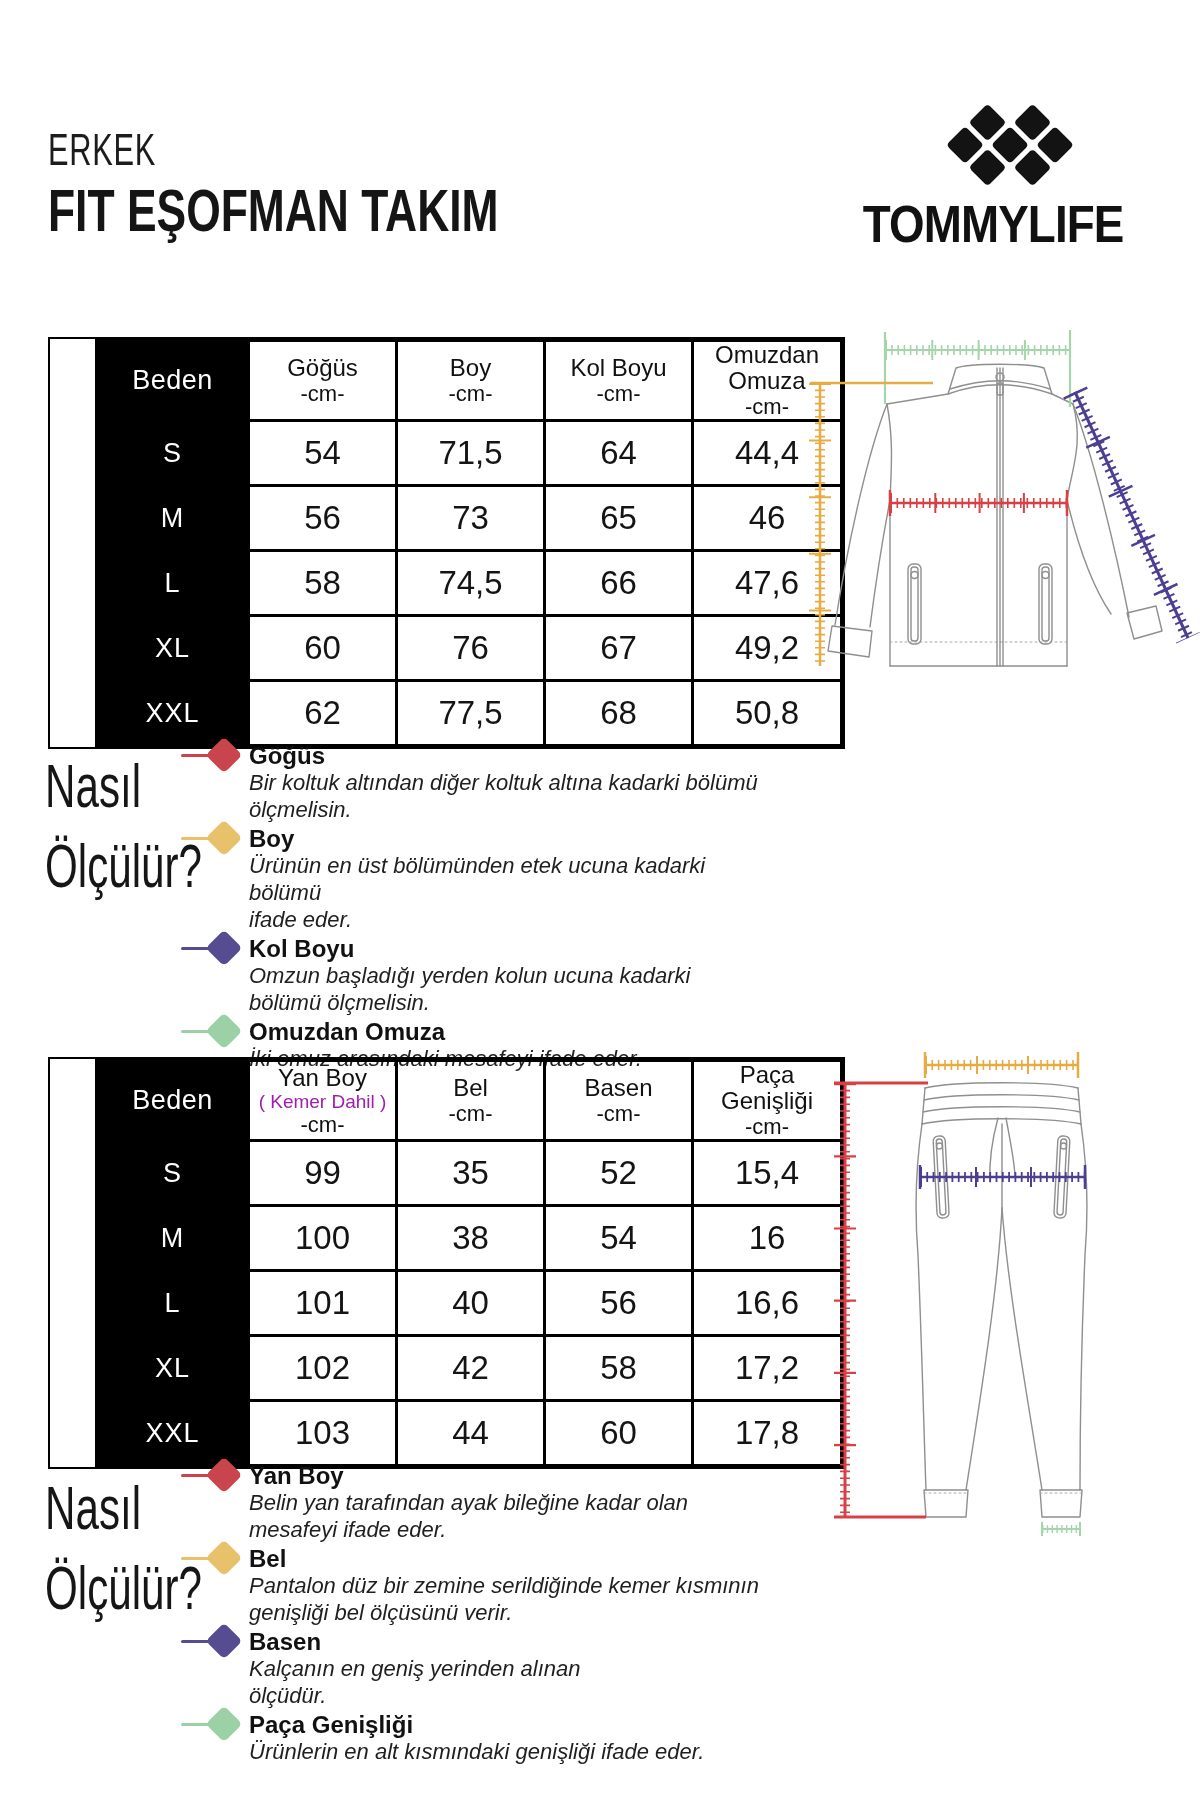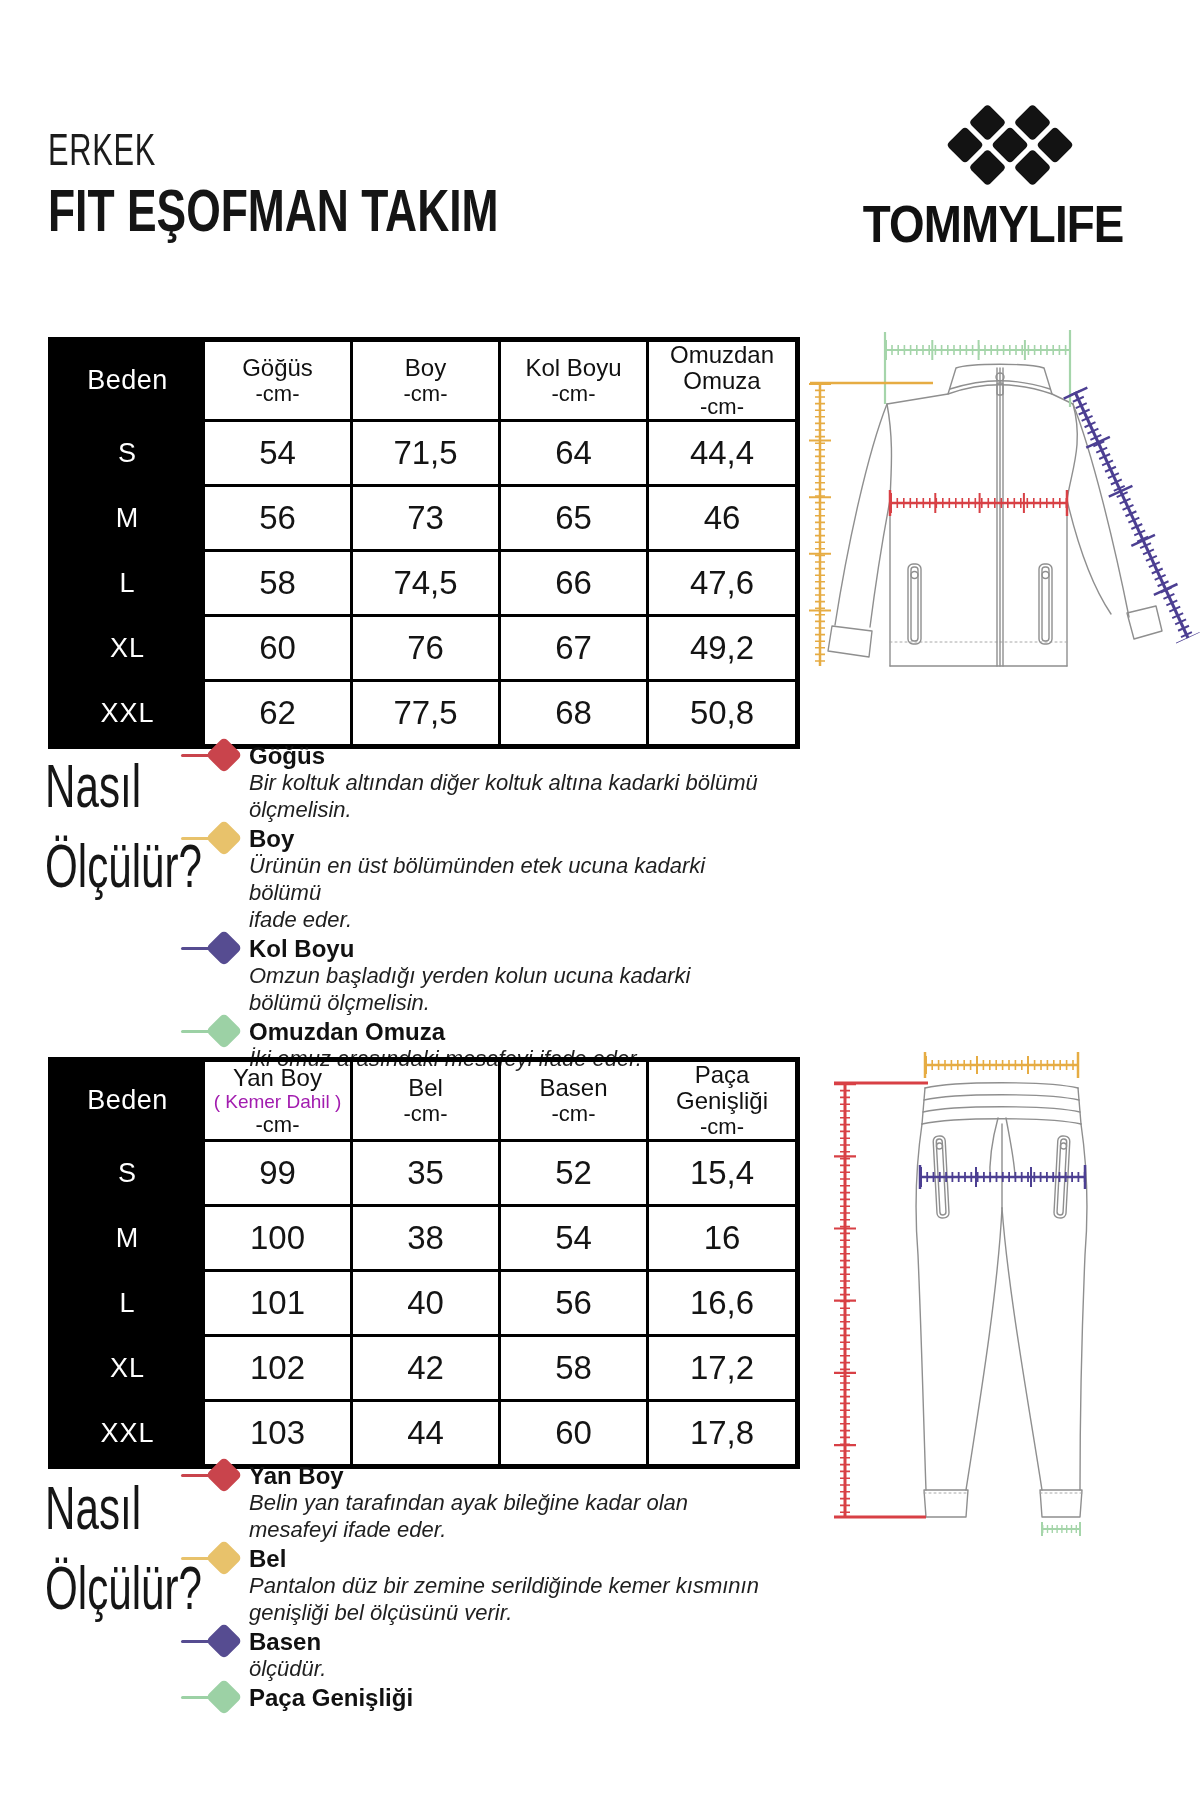--- a/index.html
+++ b/index.html
@@ -14,21 +14,21 @@
   .title-sub{font-size:44px;line-height:48px;font-weight:400;color:#1c1c1c;
     display:inline-block;transform:scaleX(.70);transform-origin:left center;letter-spacing:1px;}
   .title-main{font-size:60px;line-height:62px;font-weight:700;color:#151515;margin-top:6px;
     display:block;transform:scaleX(.74);transform-origin:left center;letter-spacing:0px;white-space:nowrap;}
   .logo-block{left:845px;top:100px;width:330px;text-align:left;}
   .logo-diamonds{display:block;margin:0 auto;}
   .brand-word{font-size:52px;line-height:56px;font-weight:700;color:#111;margin-top:6px;
     display:inline-block;transform:scaleX(.88);transform-origin:center;letter-spacing:-1px;white-space:nowrap;}
 
   
-  .size-table-wrap{border:2px solid #000;}
+  .size-table-wrap{border:2px solid #000;padding-left:45px;}
   .t1{left:48px;top:337px;}
   .t2{left:48px;top:1057px;}
   table.size-table{border-collapse:collapse;table-layout:fixed;width:745px;}
   table.size-table td,table.size-table th{border:3px solid #000;text-align:center;vertical-align:middle;padding:0;}
   table.size-table th{font-weight:400;}
   tr.hdr{height:66px;}
   tr.body-row{height:65px;}
   .col-size{width:152px;}
   .col-a{width:148px;}.col-b{width:148px;}.col-c{width:148px;}.col-d{width:149px;}
   .size-col{background:#000;color:#fff;}
@@ -428,21 +428,25 @@
     <div class="legend-desc">
       <div>Pantalon düz bir zemine serildiğinde kemer kısmının</div>
       <div>genişliği bel ölçüsünü verir.</div>
     </div>
   </div>
   <div class="legend-item">
     <span class="lg-line" style="background-color: rgb(86, 76, 145);"></span>
     <span class="lg-diamond" style="background-color: rgb(86, 76, 145);"></span>
     <div class="legend-label">Basen</div>
     <div class="legend-desc">
+      <div>Kalçanın en geniş yerinden alınan</div>
       <div>ölçüdür.</div>
     </div>
   </div>
   <div class="legend-item">
     <span class="lg-line" style="background-color: rgb(156, 209, 165);"></span>
     <span class="lg-diamond" style="background-color: rgb(156, 209, 165);"></span>
     <div class="legend-label">Paça Genişliği</div>
+    <div class="legend-desc">
+      <div>Ürünlerin en alt kısmındaki genişliği ifade eder.</div>
+    </div>
   </div>
 </div>
 
 </body></html>

